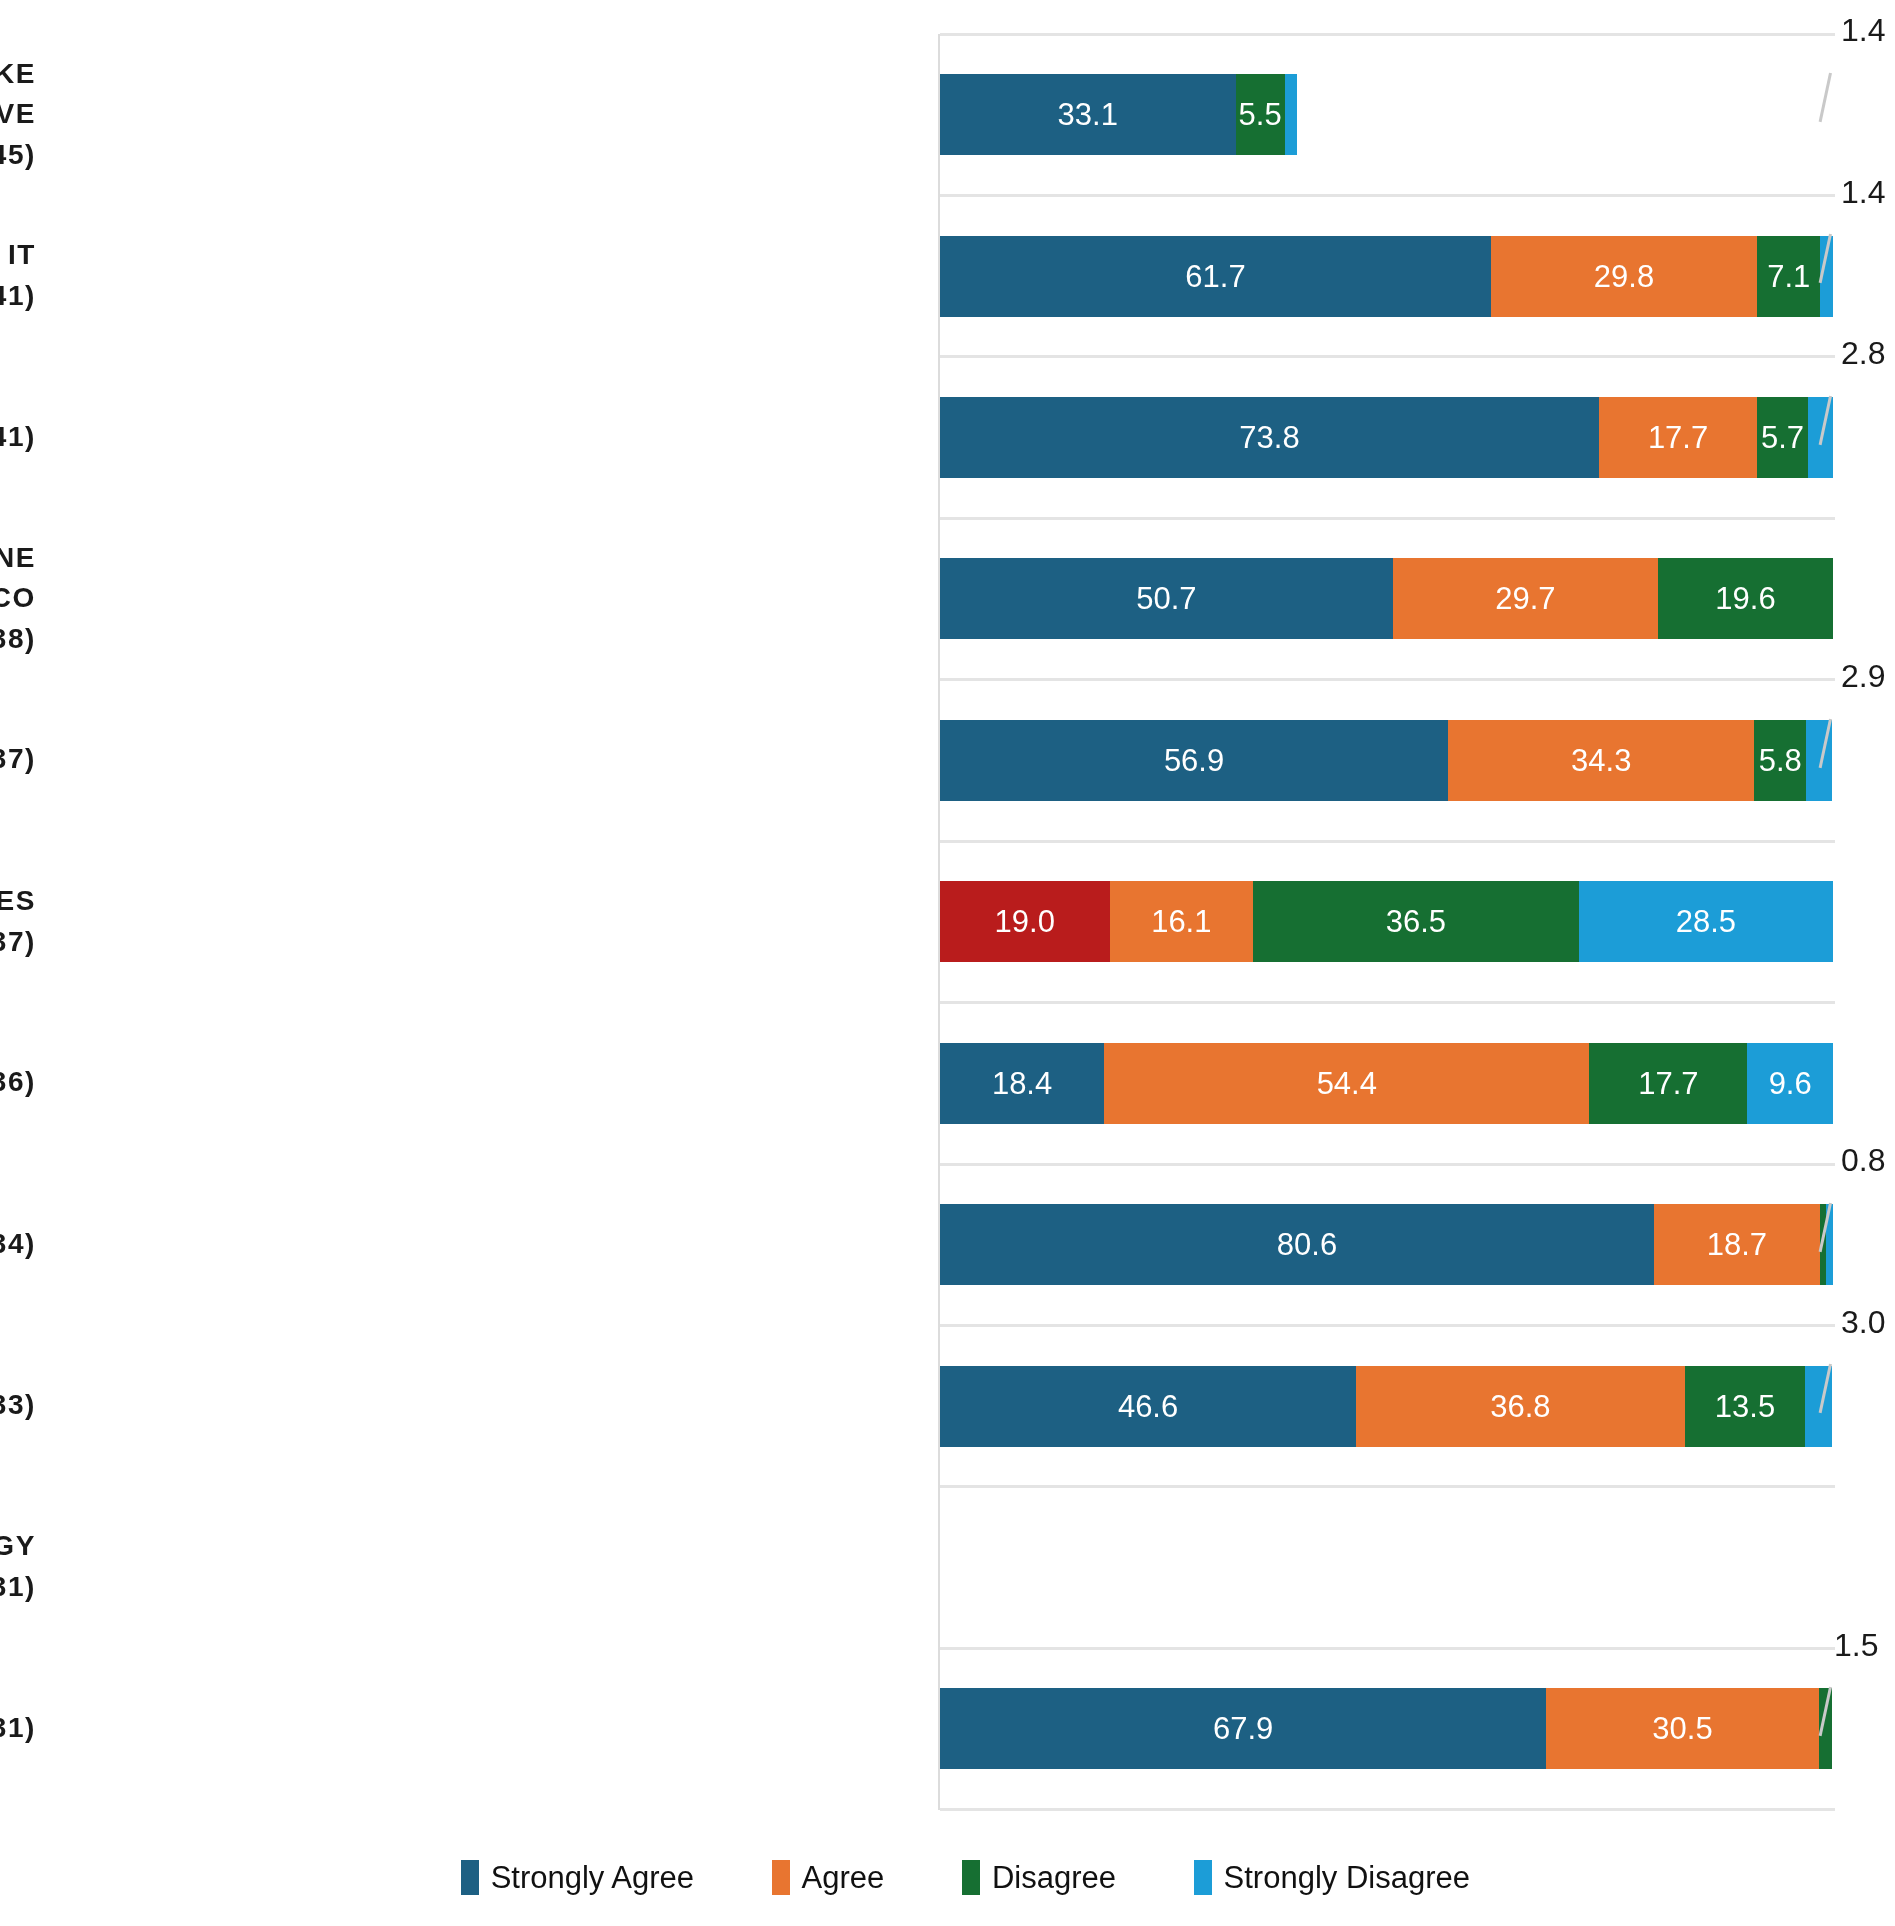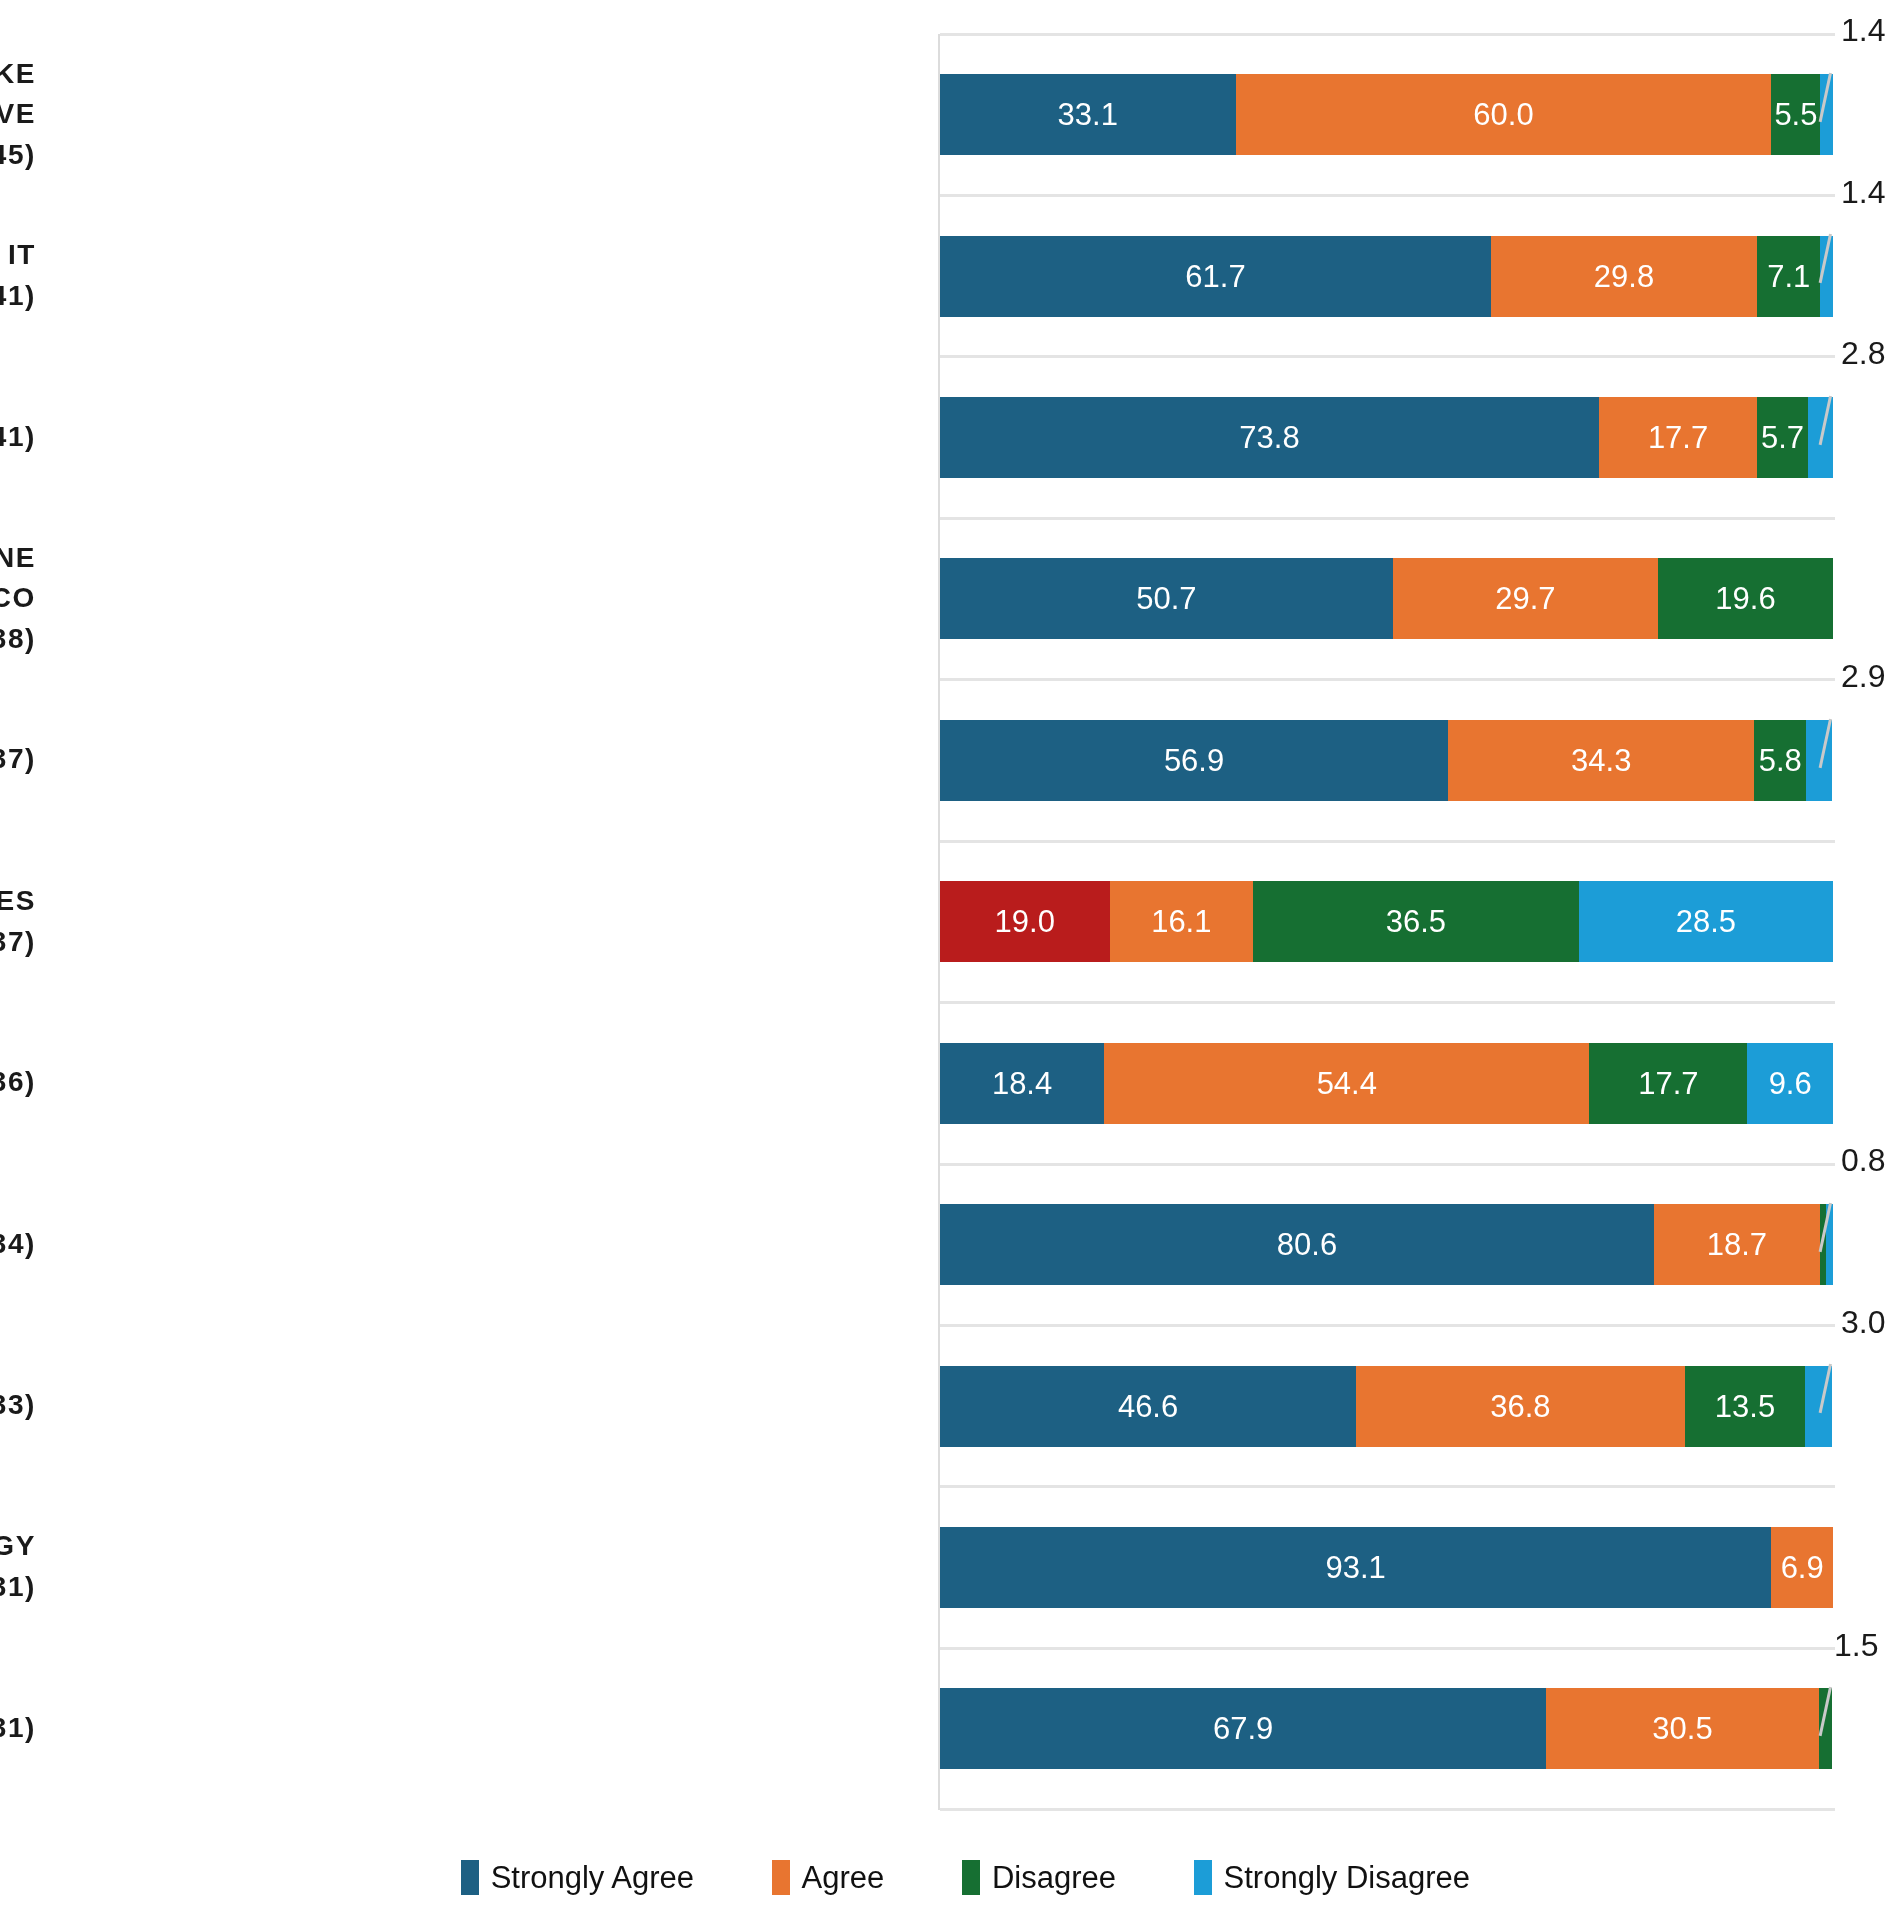--- a/index.html
+++ b/index.html
@@ -139,23 +139,20 @@
 <body>
 
 <div id="chart-root">
   <div class="plot-area" id="plot-area">
       <div class="gridline" style="top: -1.4px;"></div>
       <div class="row" style="top: 40px; height: 81px; justify-content: center;">
         <div class="bar">
           <div class="seg" style="width: 33.1%; background: rgb(29, 96, 131);">
             <span class="seg-label">33.1</span>
           </div>
-          <div class="seg" style="width: 60%; background: rgb(232, 117, 48);">
-            <span class="seg-label">60.0</span>
-          </div>
           <div class="seg" style="width: 5.5%; background: rgb(22, 111, 50);">
             <span class="seg-label">5.5</span>
           </div>
           <div class="seg" style="width: 1.4%; background: rgb(28, 157, 215);"></div>
         </div>
       </div>
       <div class="outside-label" style="left: 901px; top: -21.6px;">1.4</div>
       <div class="leader" style="left: 889px; top: 39px; height: 50px; transform: rotate(12deg);"></div>
       <div class="gridline" style="top: 160px;"></div>
       <div class="row" style="top: 202px; height: 81px;">
@@ -282,30 +279,20 @@
           </div>
           <div class="seg" style="width: 13.5%; background: rgb(22, 111, 50);">
             <span class="seg-label">13.5</span>
           </div>
           <div class="seg" style="width: 3%; background: rgb(28, 157, 215);"></div>
         </div>
       </div>
       <div class="outside-label" style="left: 901px; top: 1270px;">3.0</div>
       <div class="leader" style="left: 889px; top: 1330px; height: 50px; transform: rotate(12deg);"></div>
       <div class="gridline" style="top: 1451px;"></div>
-      <div class="row" style="top: 1493px; height: 81px;">
-        <div class="bar">
-          <div class="seg" style="width: 93.1%; background: rgb(29, 96, 131);">
-            <span class="seg-label">93.1</span>
-          </div>
-          <div class="seg" style="width: 6.9%; background: rgb(232, 117, 48);">
-            <span class="seg-label">6.9</span>
-          </div>
-        </div>
-      </div>
       <div class="gridline" style="top: 1613px;"></div>
       <div class="row" style="top: 1654px; height: 81px;">
         <div class="bar">
           <div class="seg" style="width: 67.9%; background: rgb(29, 96, 131);">
             <span class="seg-label">67.9</span>
           </div>
           <div class="seg" style="width: 30.5%; background: rgb(232, 117, 48);">
             <span class="seg-label">30.5</span>
           </div>
           <div class="seg" style="width: 1.5%; background: rgb(22, 111, 50);"></div>

